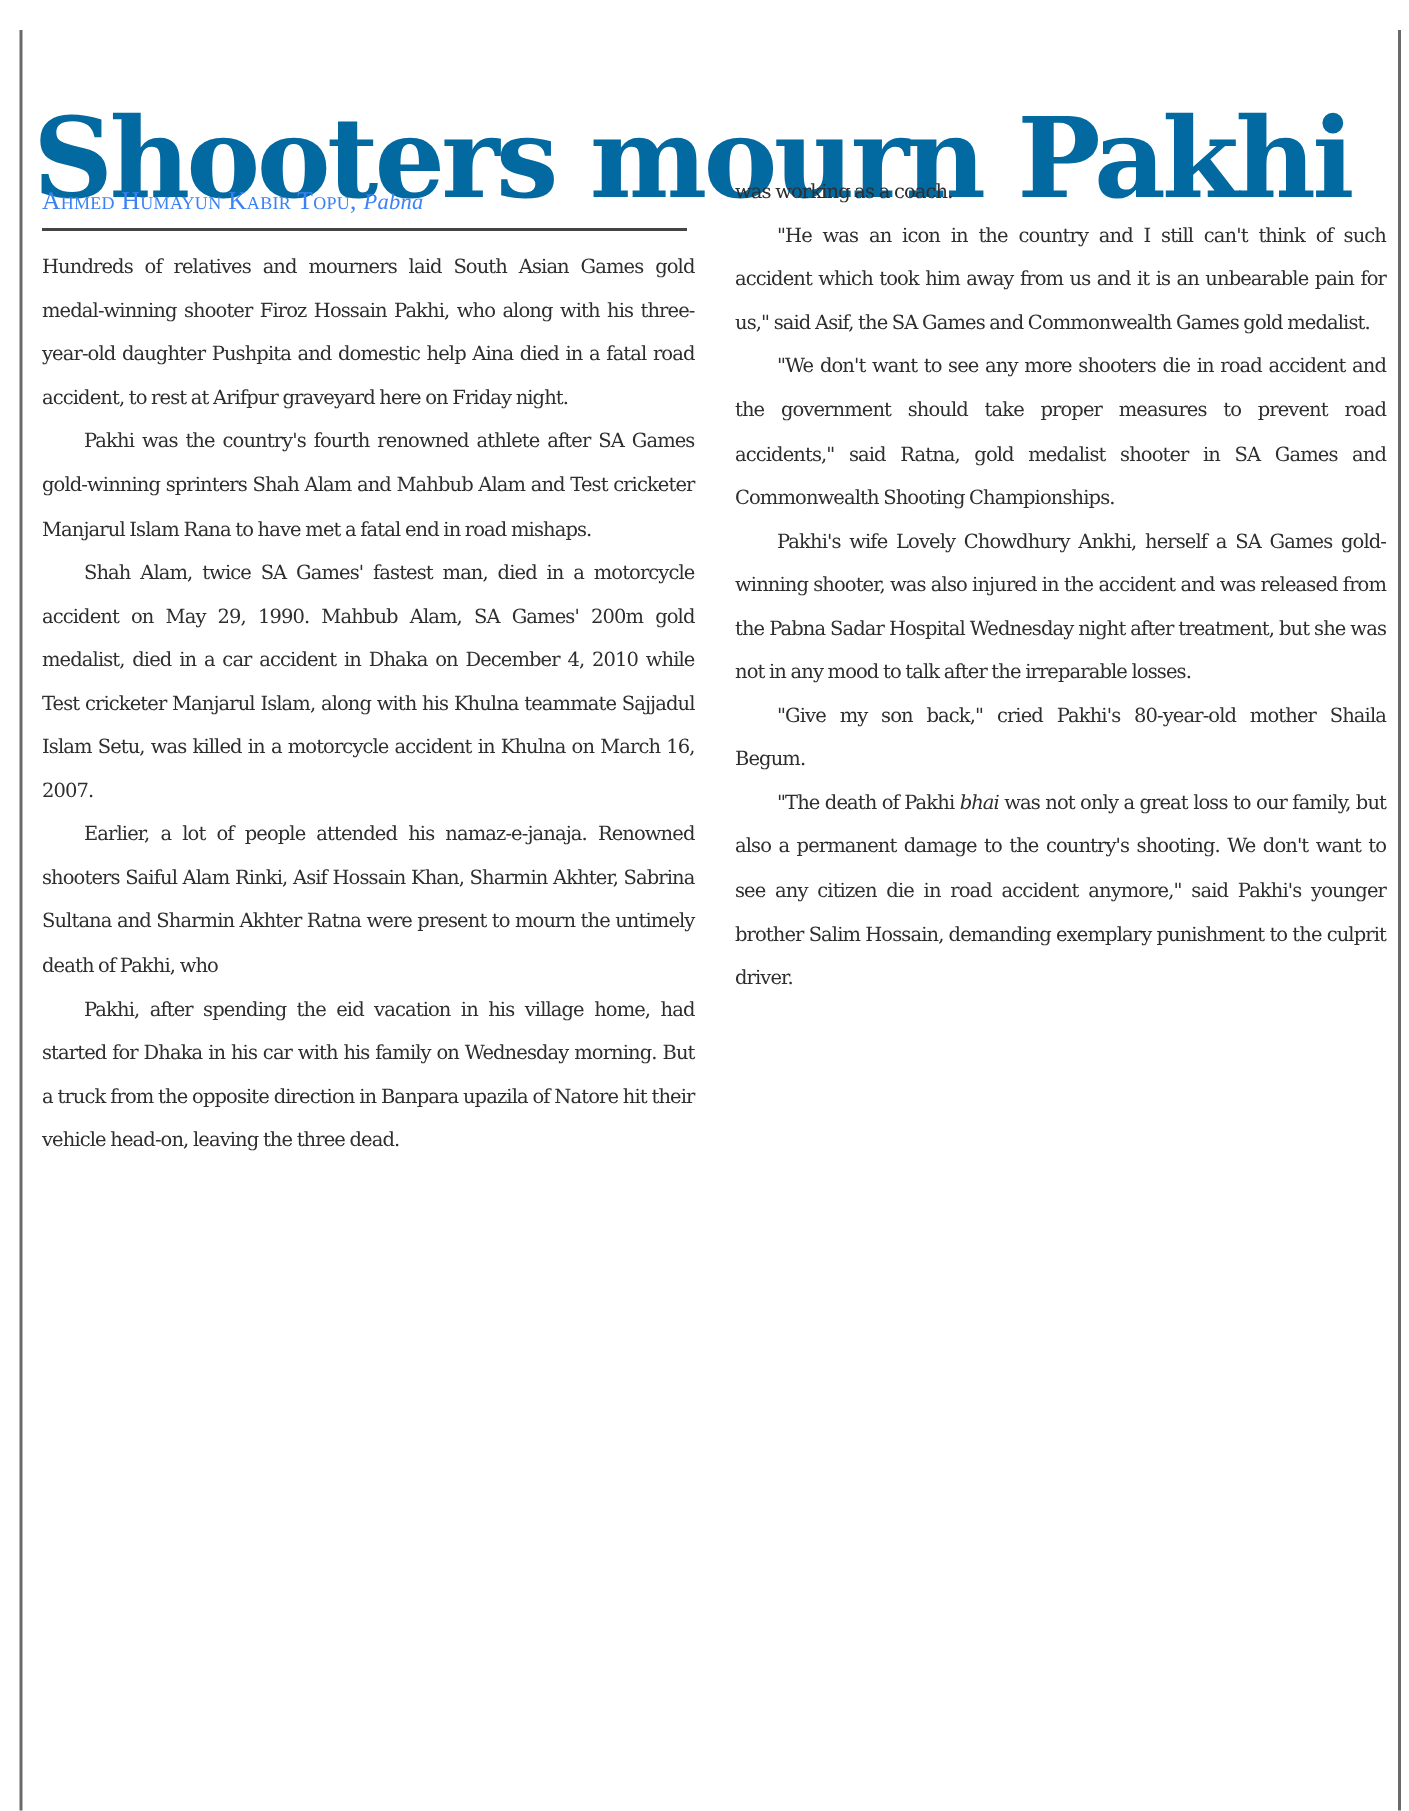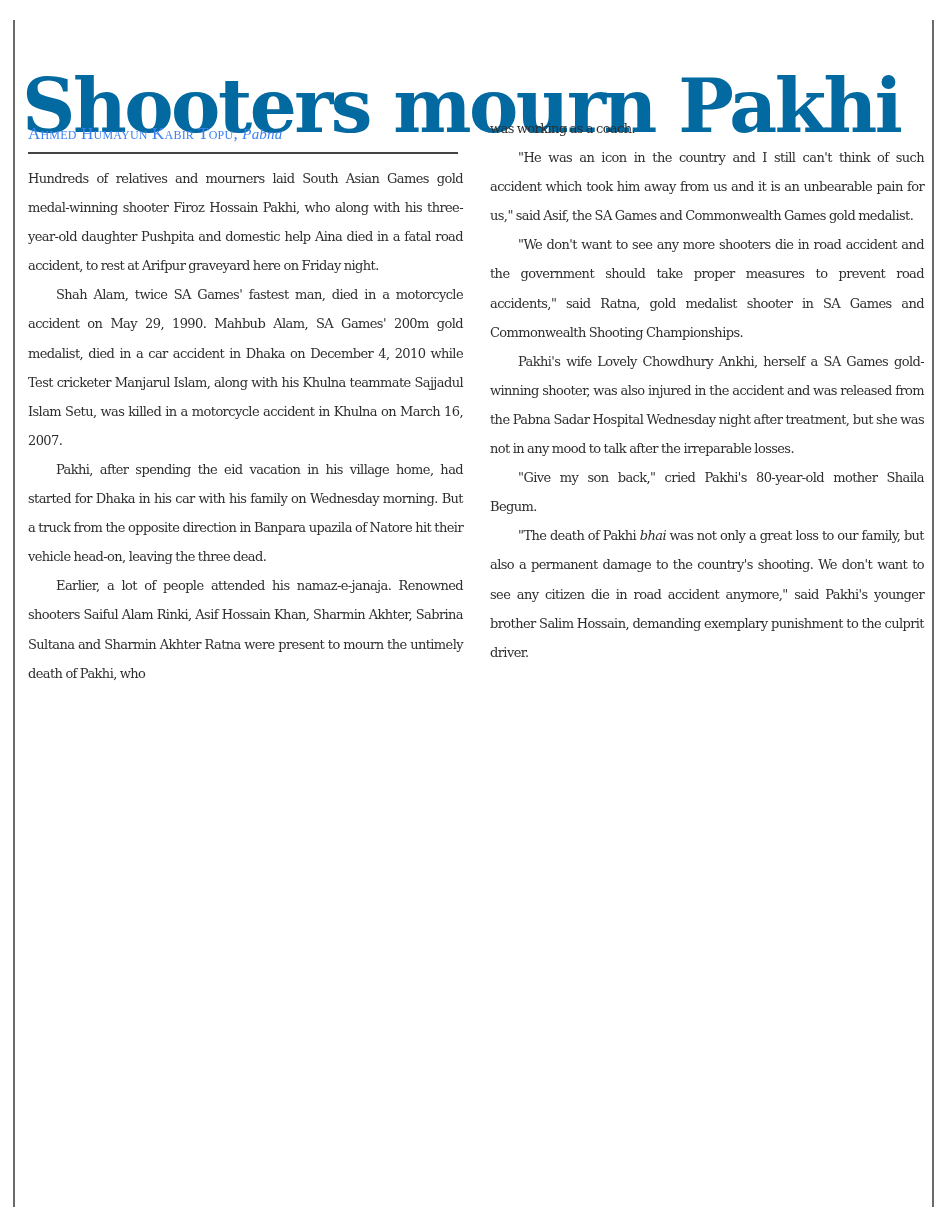--- a/index.html
+++ b/index.html
@@ -36,23 +36,24 @@
 <div class="frame-left"></div>
 <div class="frame-right"></div>
 
 <h1 class="headline">Shooters mourn Pakhi</h1>
 
 <div class="byline"><span>Ahmed Humayun Kabir Topu</span><span>, </span><span class="loc">Pabna</span></div>
 <div class="byline-rule"></div>
 
 <div class="col col-left">
   <p class="noindent">Hundreds of relatives and mourners laid South Asian Games gold medal-winning shooter Firoz Hossain Pakhi, who along with his three-year-old daughter Pushpita and domestic help Aina died in a fatal road accident, to rest at Arifpur graveyard here on Friday night.</p>
+  <p>Pakhi was the country's fourth renowned athlete after SA Games gold-winning sprinters Shah Alam and Mahbub Alam and Test cricketer Manjarul Islam Rana to have met a fatal end in road mishaps.</p>
   <p>Shah Alam, twice SA Games' fastest man, died in a motorcycle accident on May 29, 1990. Mahbub Alam, SA Games' 200m gold medalist, died in a car accident in Dhaka on December 4, 2010 while Test cricketer Manjarul Islam, along with his Khulna teammate Sajjadul Islam Setu, was killed in a motorcycle accident in Khulna on March 16, 2007.</p>
+  <p>Earlier, a lot of people attended his namaz-e-janaja. Renowned shooters Saiful Alam Rinki, Asif Hossain Khan, Sharmin Akhter, Sabrina Sultana and Sharmin Akhter Ratna were present to mourn the untimely death of Pakhi, who</p>
   <p>Pakhi, after spending the eid vacation in his village home, had started for Dhaka in his car with his family on Wednesday morning. But a truck from the opposite direction in Banpara upazila of Natore hit their vehicle head-on, leaving the three dead.</p>
-  <p>Earlier, a lot of people attended his namaz-e-janaja. Renowned shooters Saiful Alam Rinki, Asif Hossain Khan, Sharmin Akhter, Sabrina Sultana and Sharmin Akhter Ratna were present to mourn the untimely death of Pakhi, who</p>
 </div>
 
 <div class="col col-right">
   <p class="noindent">was working as a coach.</p>
   <p>"He was an icon in the country and I still can't think of such accident which took him away from us and it is an unbearable pain for us," said Asif, the SA Games and Commonwealth Games gold medalist.</p>
   <p>"We don't want to see any more shooters die in road accident and the government should take proper measures to prevent road accidents," said Ratna, gold medalist shooter in SA Games and Commonwealth Shooting Championships.</p>
   <p>Pakhi's wife Lovely Chowdhury Ankhi, herself a SA Games gold-winning shooter, was also injured in the accident and was released from the Pabna Sadar Hospital Wednesday night after treatment, but she was not in any mood to talk after the irrep­arable losses.</p>
   <p>"Give my son back," cried Pakhi's 80-year-old mother Shaila Begum.</p>
   <p><span>"The death of Pakhi </span><span class="it">bhai</span><span> was not only a great loss to our family, but also a perma­nent damage to the country's shooting. We don't want to see any citizen die in road accident anymore," said Pakhi's younger brother Salim Hossain, demand­ing exemplary punishment to the culprit driver.</span></p>
 </div>

